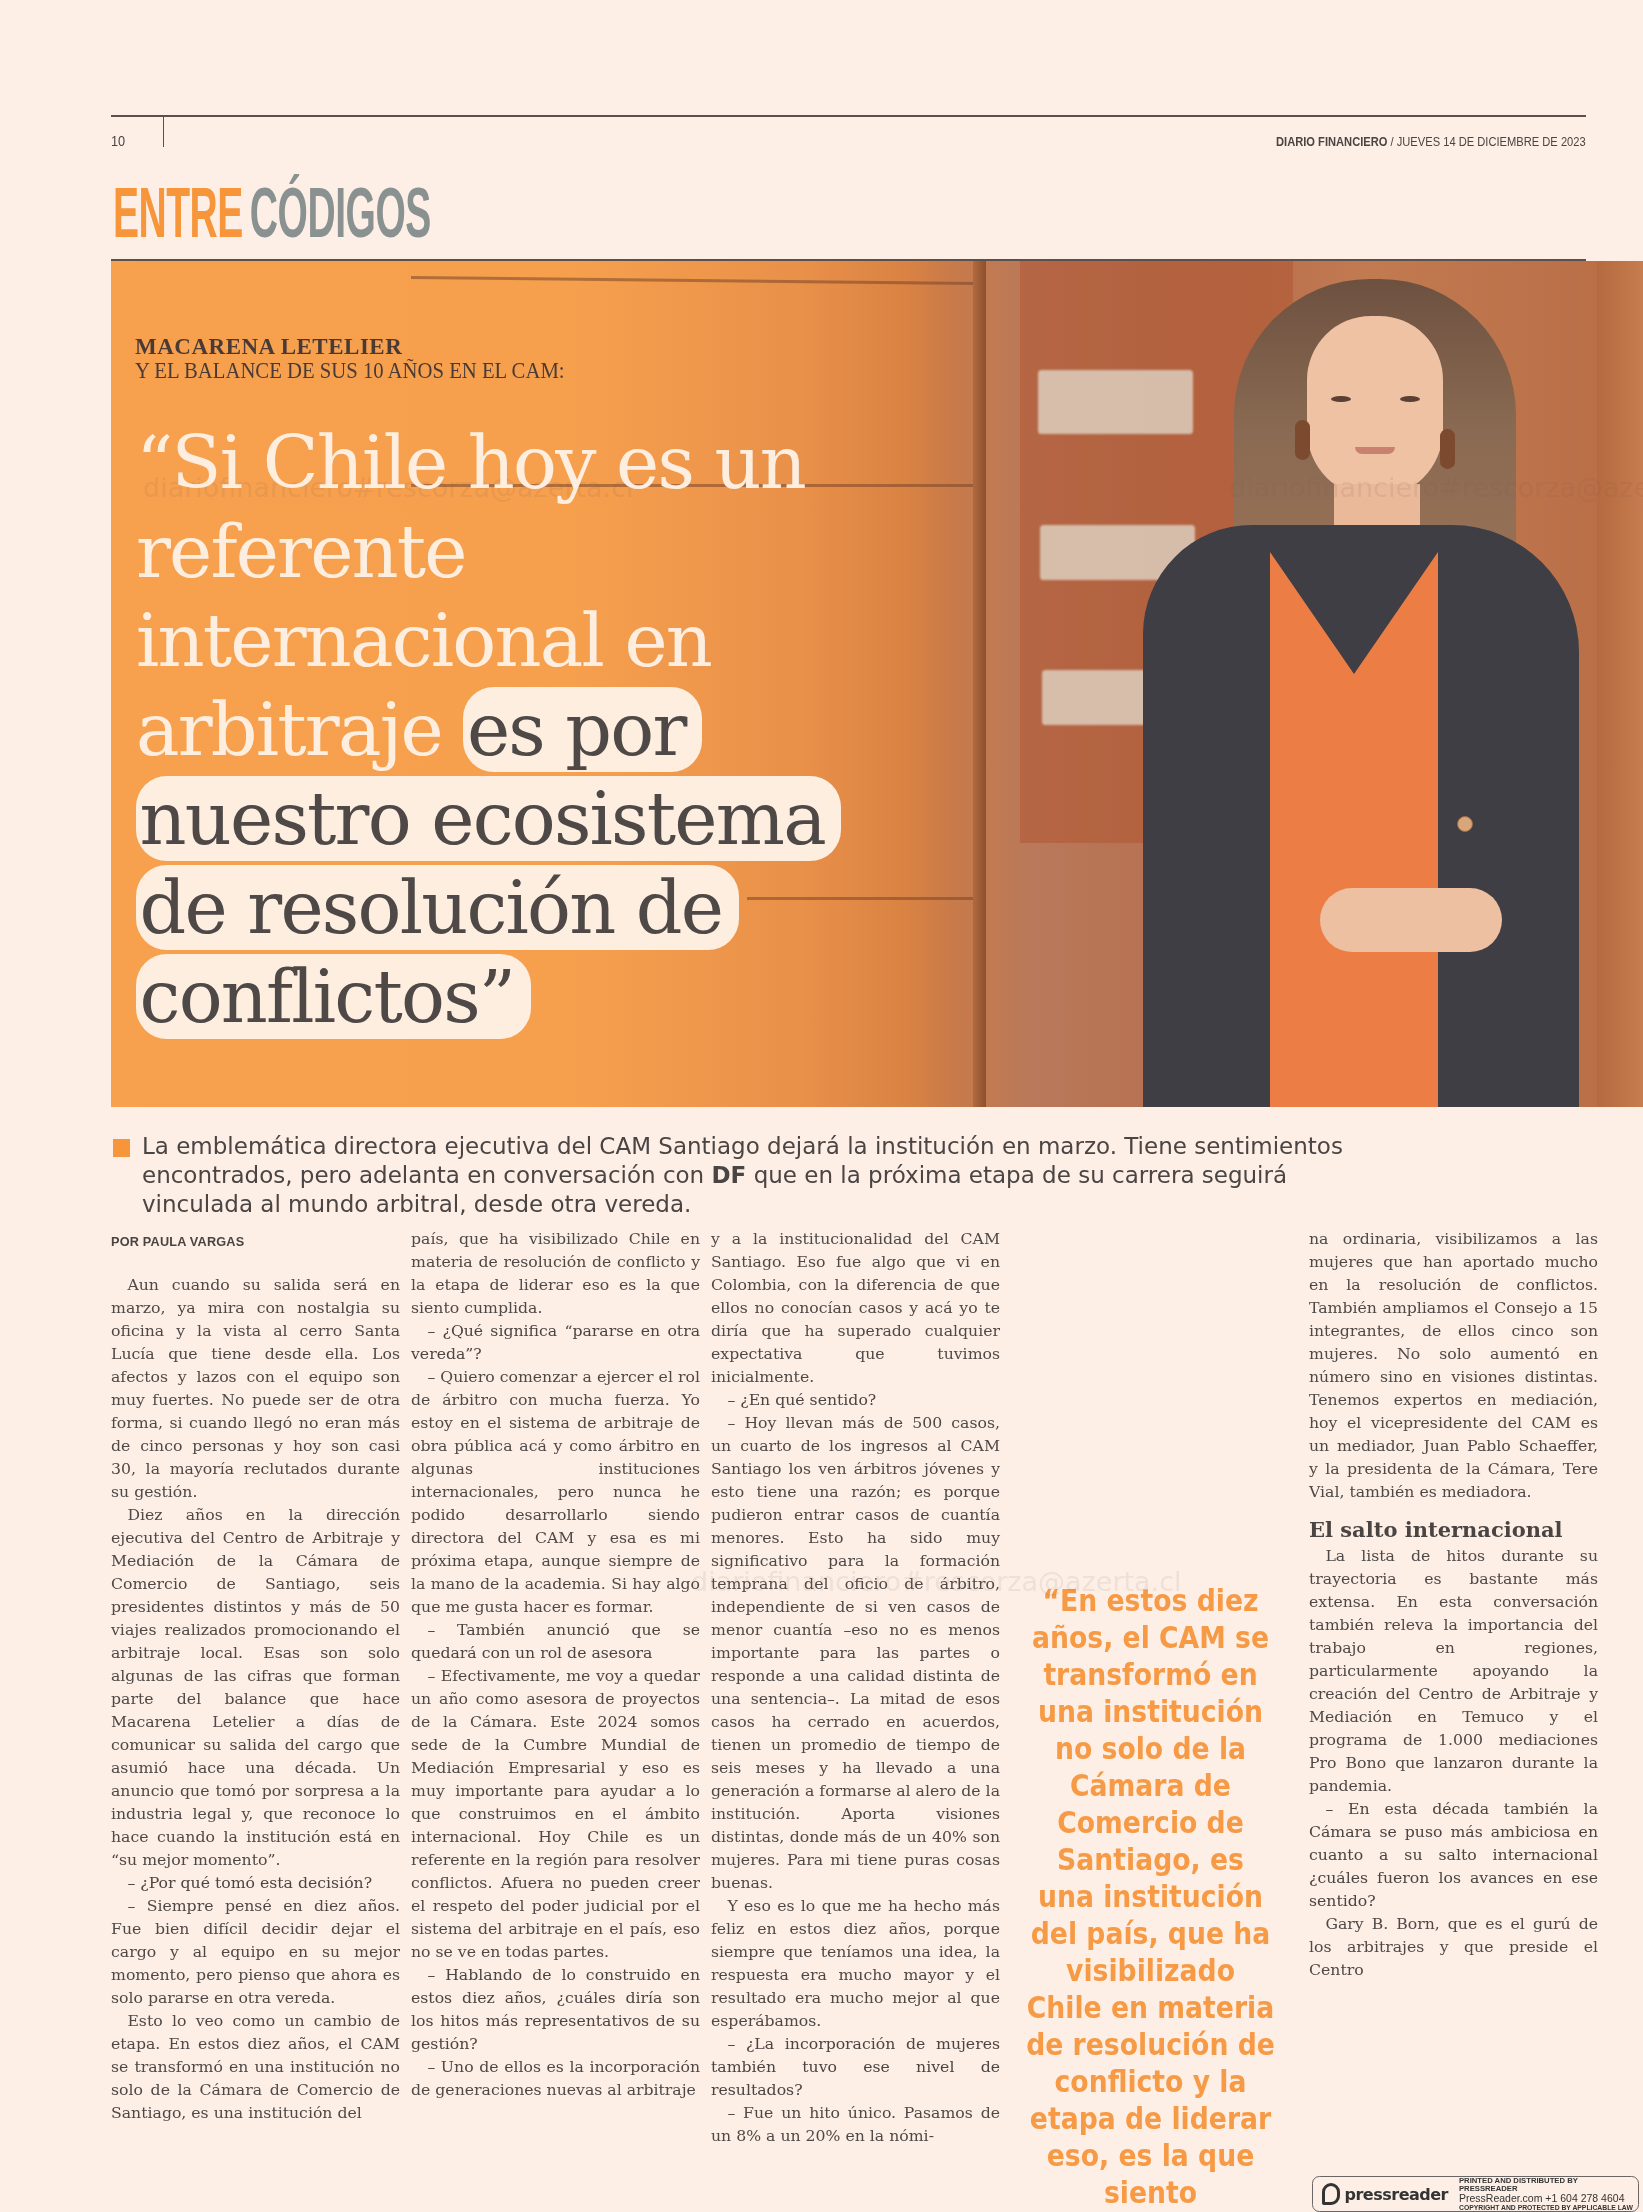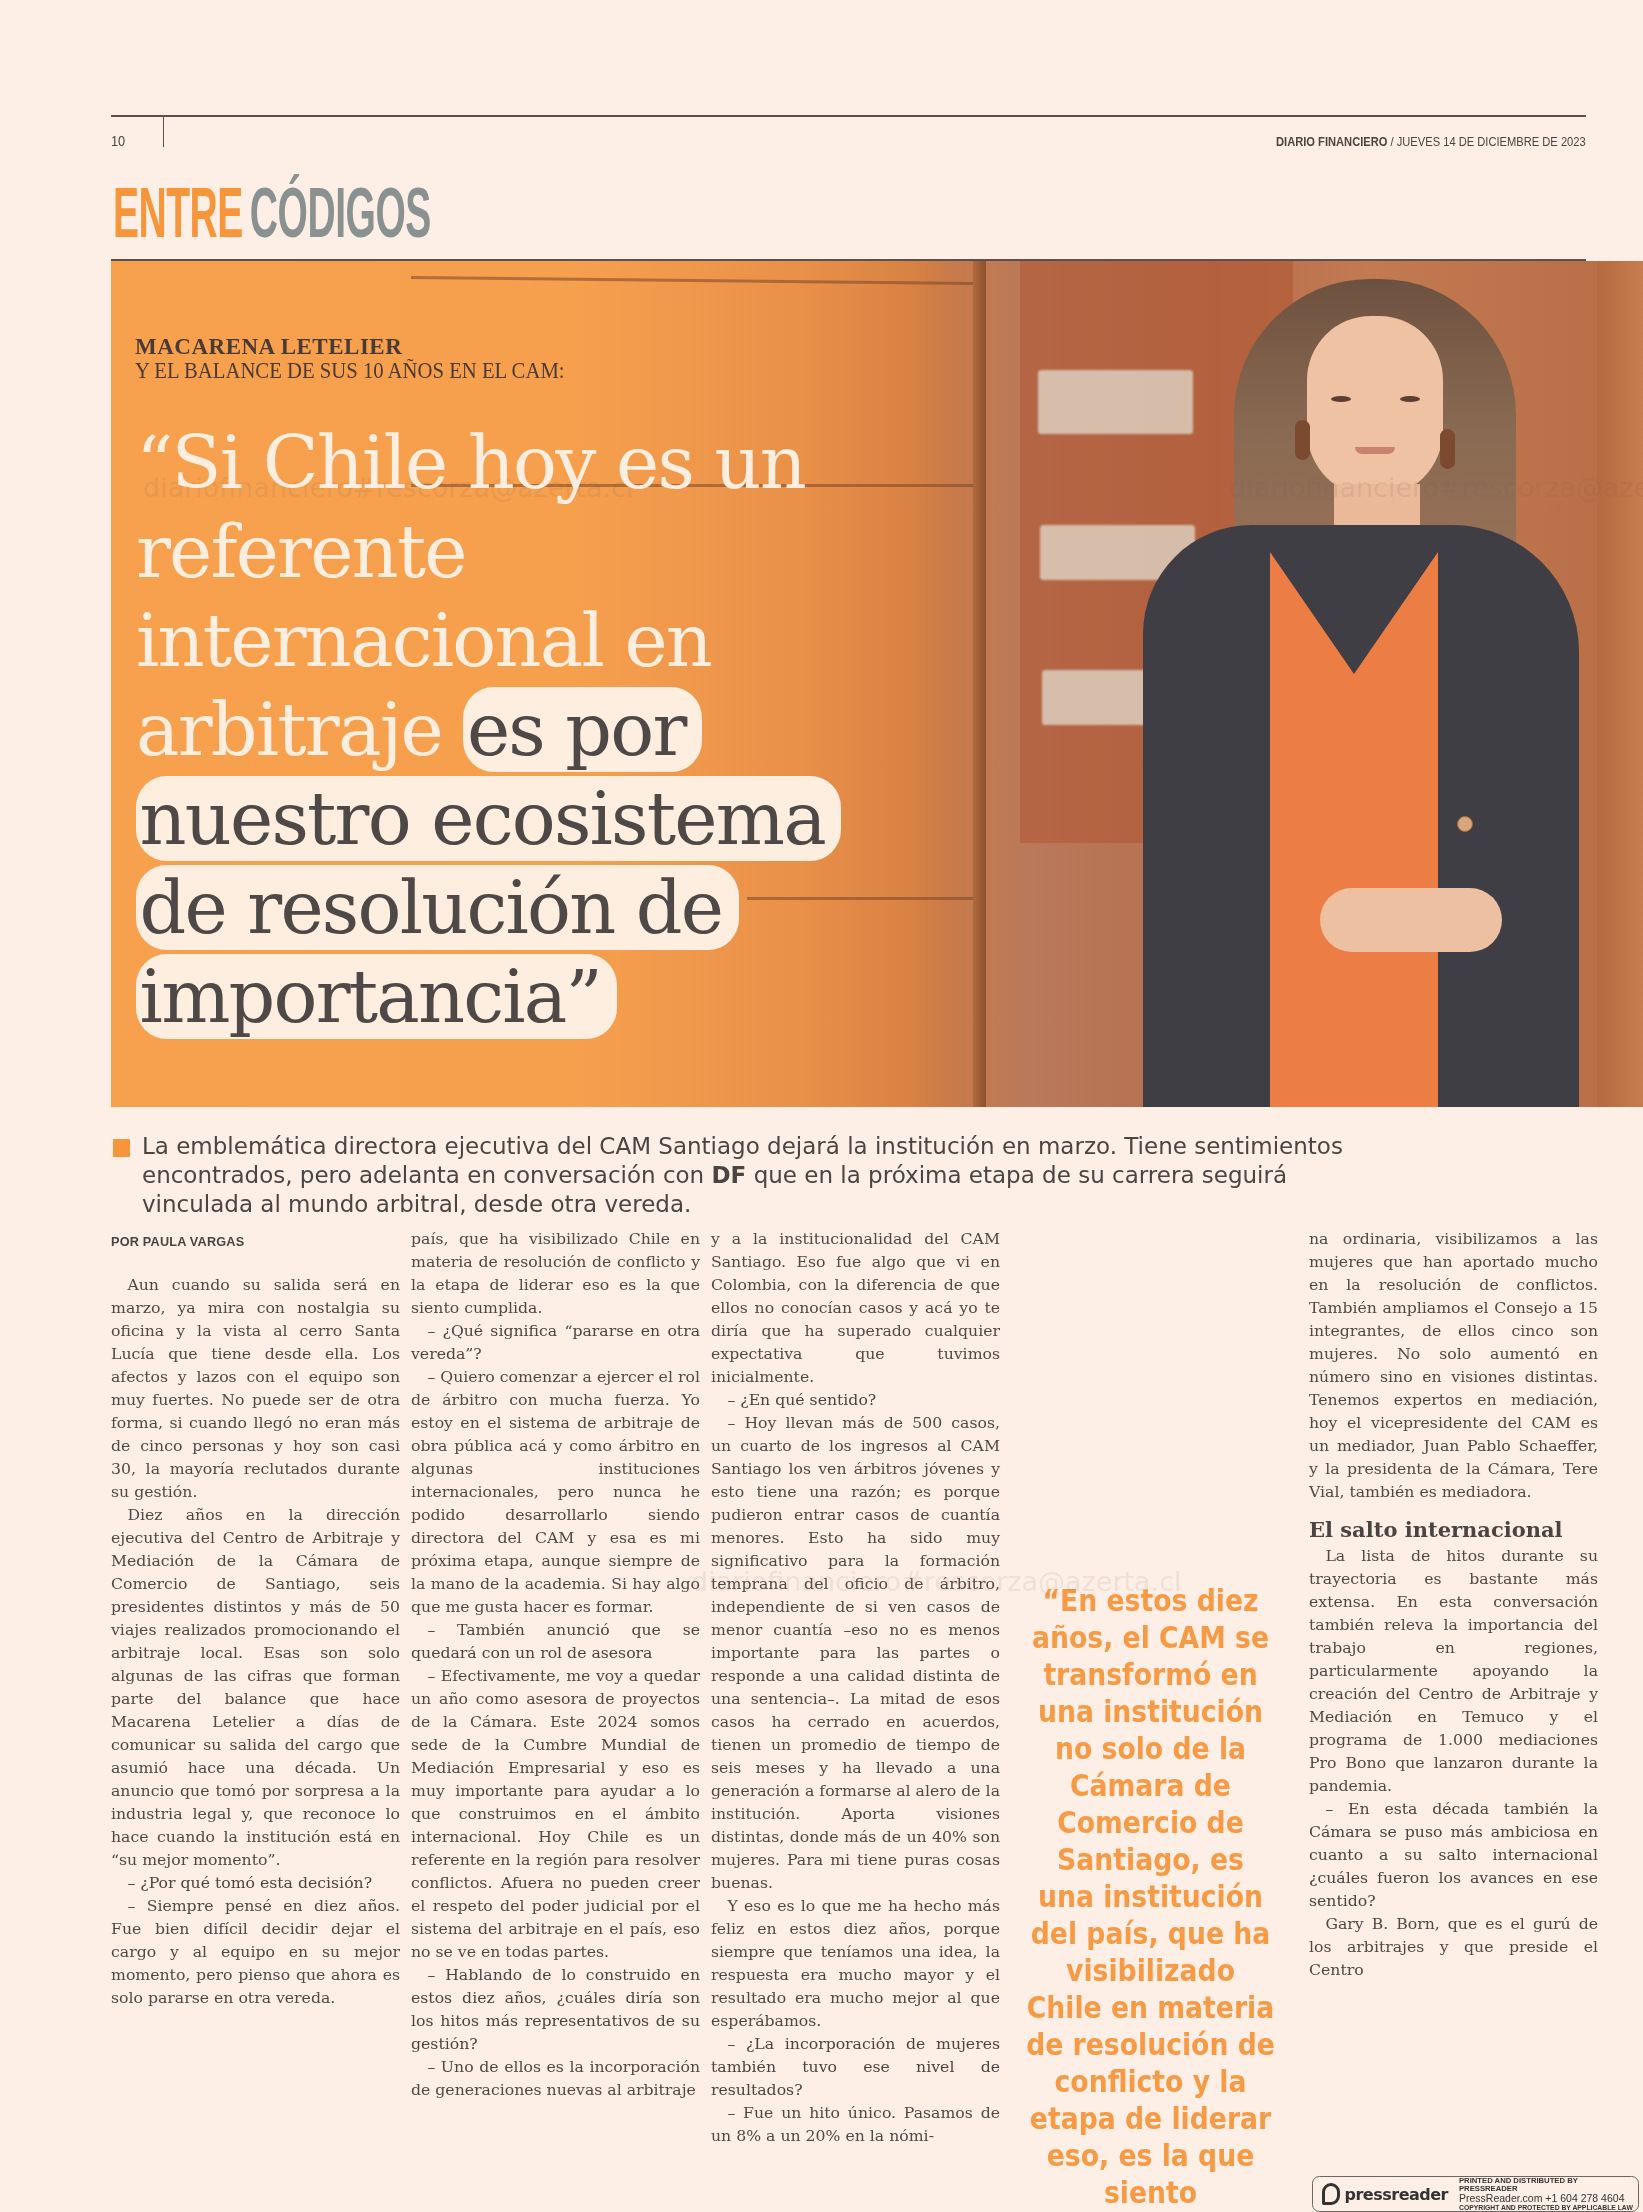--- a/index.html
+++ b/index.html
@@ -115,35 +115,36 @@
   <div class="watermark" style="left:32px; top:211px;">diariofinanciero#rescorza@azerta.cl</div>
   <div class="watermark" style="left:1118px; top:211px;">diariofinanciero#rescorza@azerta.cl</div>
 </div>
 
 <div class="kicker">
   <span class="name">MACARENA LETELIER</span>
   <span class="sub">Y EL BALANCE DE SUS 10 AÑOS EN EL CAM:</span>
 </div>
 
 <div class="quote">
-  <span class="light">“Si Chile hoy es un referente internacional en arbitraje </span><span class="hl">es por</span><br><span class="hl">nuestro ecosistema</span><br><span class="hl">de resolución de</span><br><span class="hl">importancia”</span>
+  <span class="light">“Si Chile hoy es un referente internacional en arbitraje </span><span class="hl">es por</span><br><span class="hl">nuestro ecosistema</span><br><span class="hl">de resolución de</span><br><span class="hl">conflictos”</span>
 </div>
 
 <div class="deck">
   <span class="bullet"></span>
   <span class="deck-text"><span>La emblemática directora ejecutiva del CAM Santiago dejará la institución en marzo. Tiene sentimientos encontrados, pero adelanta en conversación con </span><b>DF</b><span> que en la próxima etapa de su carrera seguirá vinculada al mundo arbitral, desde otra vereda.</span></span>
 </div>
 
 <div class="byline">POR PAULA VARGAS</div>
 
 <div class="col col1">
     <p>Aun cuando su salida será en marzo, ya mira con nostalgia su oficina y la vista al cerro Santa Lucía que tiene desde ella. Los afectos y lazos con el equipo son muy fuertes. No puede ser de otra forma, si cuando llegó no eran más de cinco personas y hoy son casi 30, la mayoría reclutados durante su gestión.</p>
     <p>Diez años en la dirección ejecutiva del Centro de Arbitraje y Mediación de la Cámara de Comercio de Santiago, seis presidentes distintos y más de 50 viajes realizados promocionando el arbitraje local. Esas son solo algunas de las cifras que forman parte del balance que hace Macarena Letelier a días de comunicar su salida del cargo que asumió hace una década. Un anuncio que tomó por sorpresa a la industria legal y, que reconoce lo hace cuando la institución está en “su mejor momento”.</p>
     <p class="q">– ¿Por qué tomó esta decisión?</p>
     <p>– Siempre pensé en diez años. Fue bien difícil decidir dejar el cargo y al equipo en su mejor momento, pero pienso que ahora es solo pararse en otra vereda.</p>
+    <p>Esto lo veo como un cambio de etapa. En estos diez años, el CAM se transformó en una institución no solo de la Cámara de Comercio de Santiago, es una institución del</p>
   </div>
 <div class="col col2">
     <p class="noindent">país, que ha visibilizado Chile en materia de resolución de conflicto y la etapa de liderar eso es la que siento cumplida.</p>
     <p class="q">– ¿Qué significa “pararse en otra vereda”?</p>
     <p>– Quiero comenzar a ejercer el rol de árbitro con mucha fuerza. Yo estoy en el sistema de arbitraje de obra pública acá y como árbitro en algunas instituciones internacionales, pero nunca he podido desarrollarlo siendo directora del CAM y esa es mi próxima etapa, aunque siempre de la mano de la academia. Si hay algo que me gusta hacer es formar.</p>
     <p class="q">– También anunció que se quedará con un rol de asesora</p>
     <p>– Efectivamente, me voy a quedar un año como asesora de proyectos de la Cámara. Este 2024 somos sede de la Cumbre Mundial de Mediación Empresarial y eso es muy importante para ayudar a lo que construimos en el ámbito internacional. Hoy Chile es un referente en la región para resolver conflictos. Afuera no pueden creer el respeto del poder judicial por el sistema del arbitraje en el país, eso no se ve en todas partes.</p>
     <p class="q">– Hablando de lo construido en estos diez años, ¿cuáles diría son los hitos más representativos de su gestión?</p>
     <p>– Uno de ellos es la incorporación de generaciones nuevas al arbitraje</p>
   </div>

